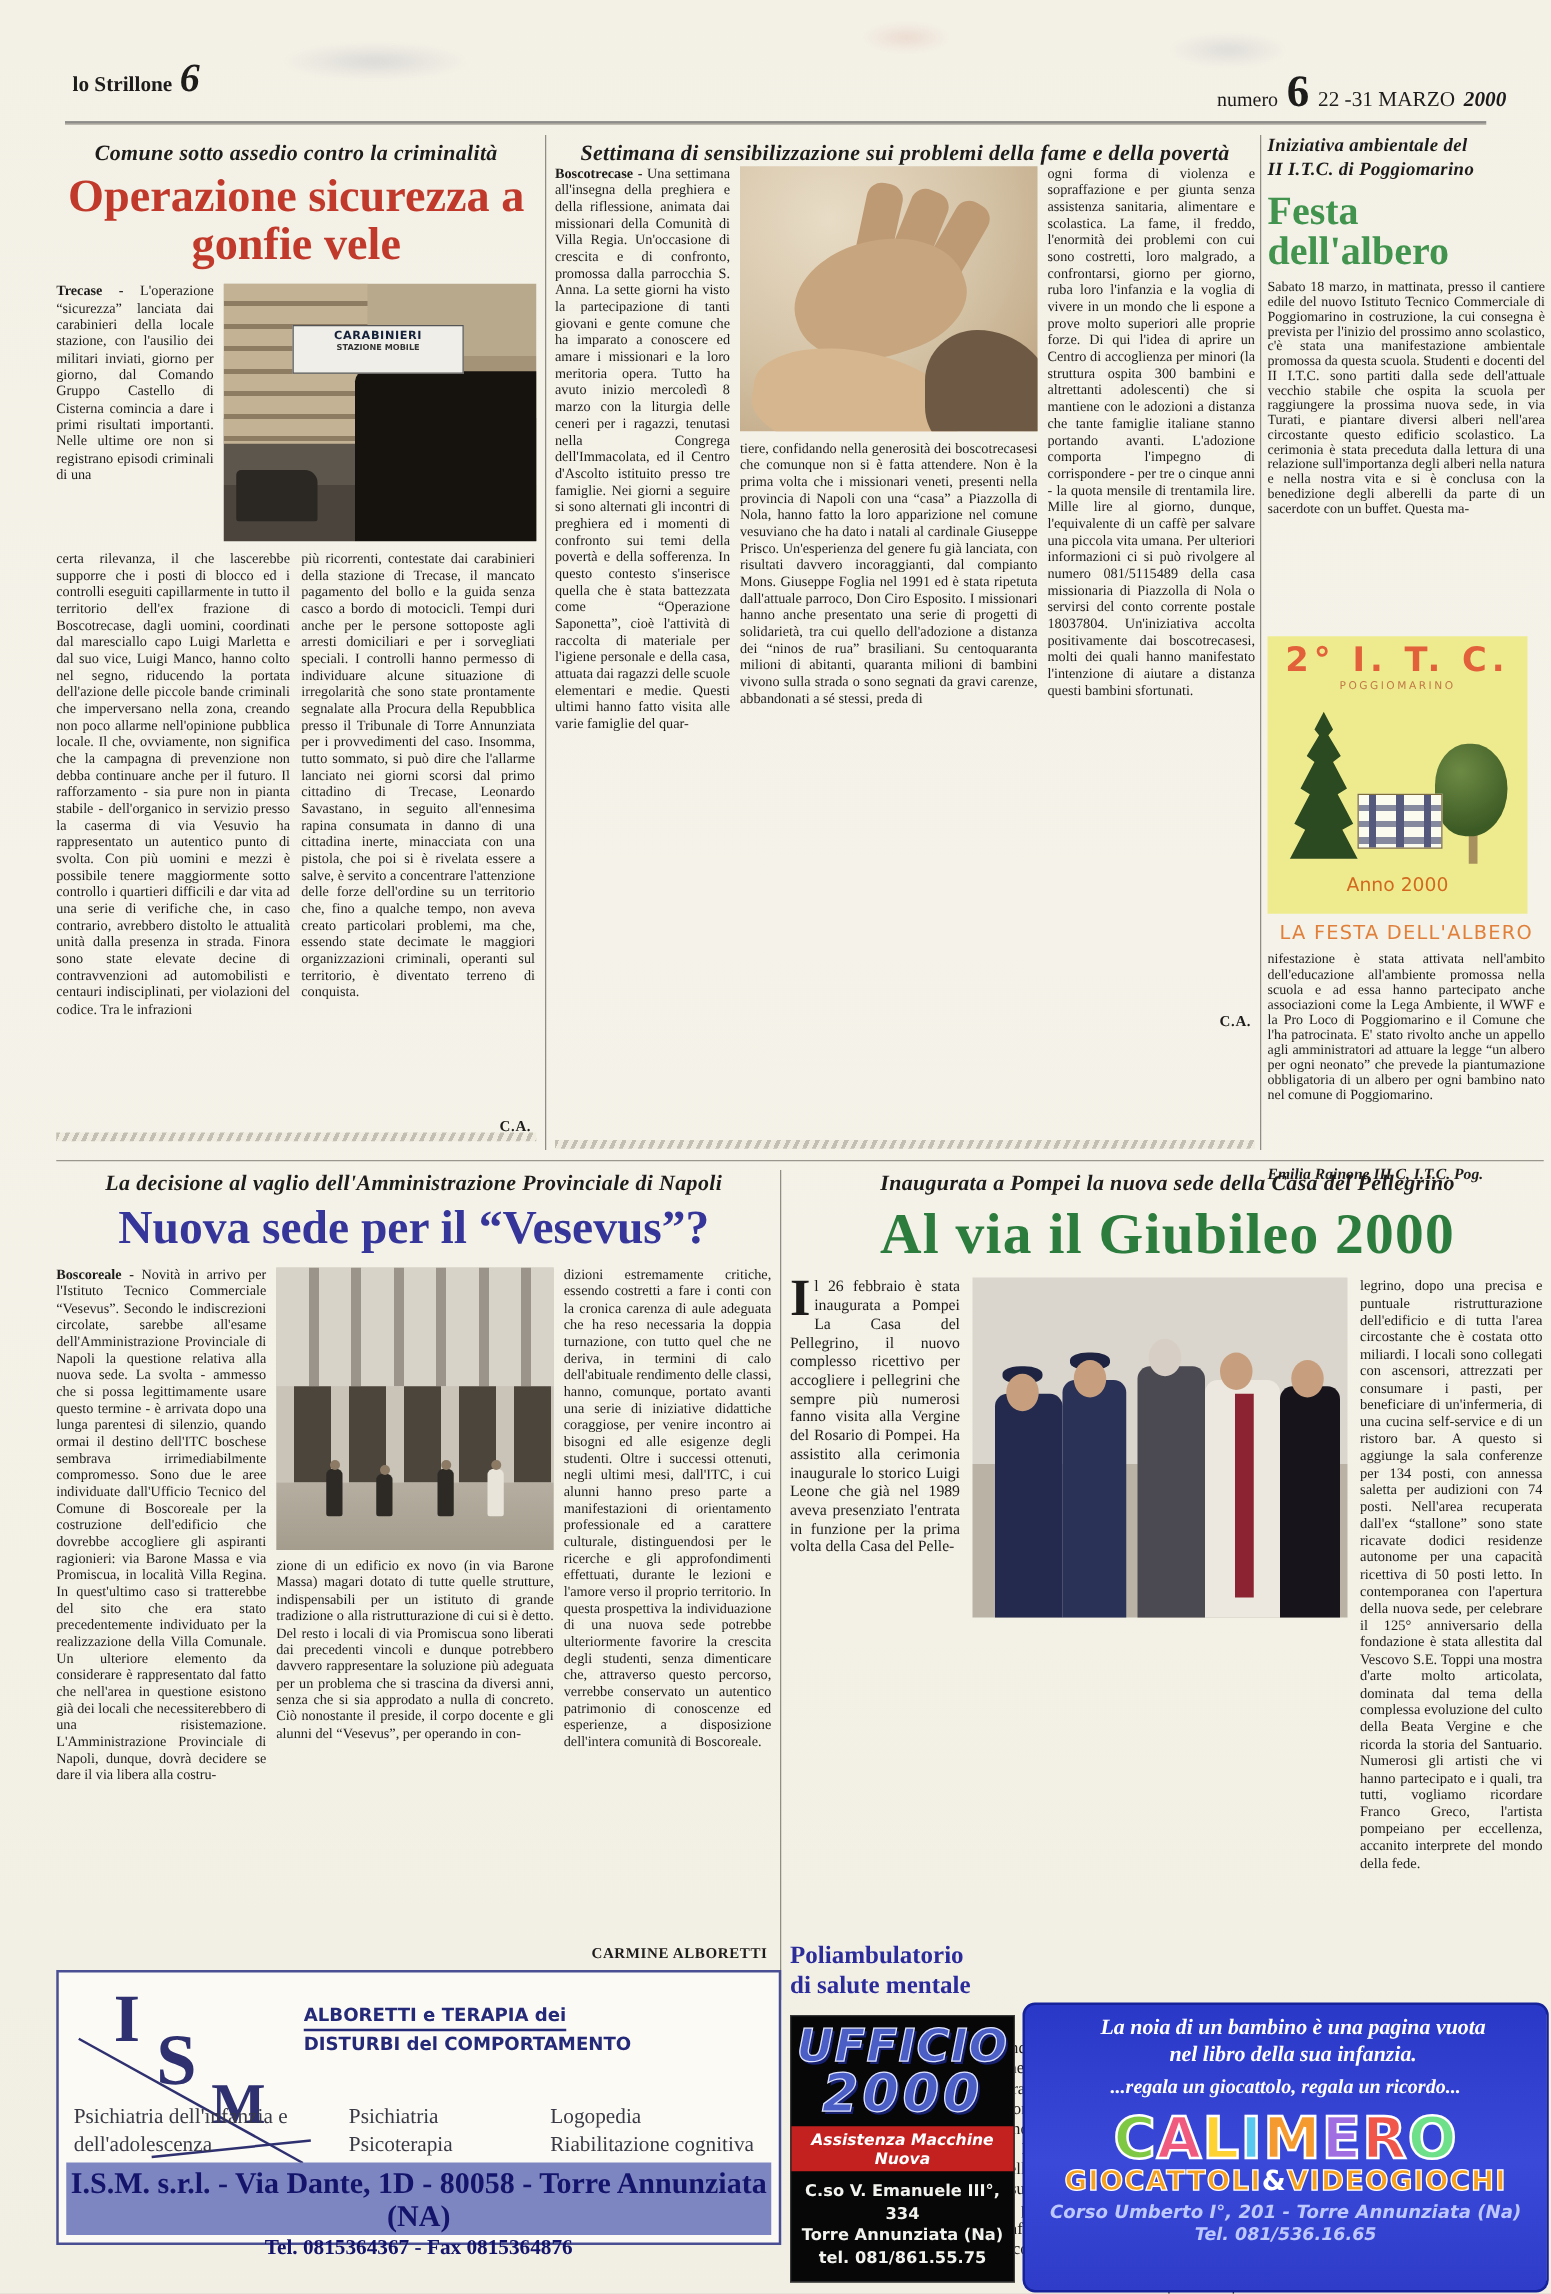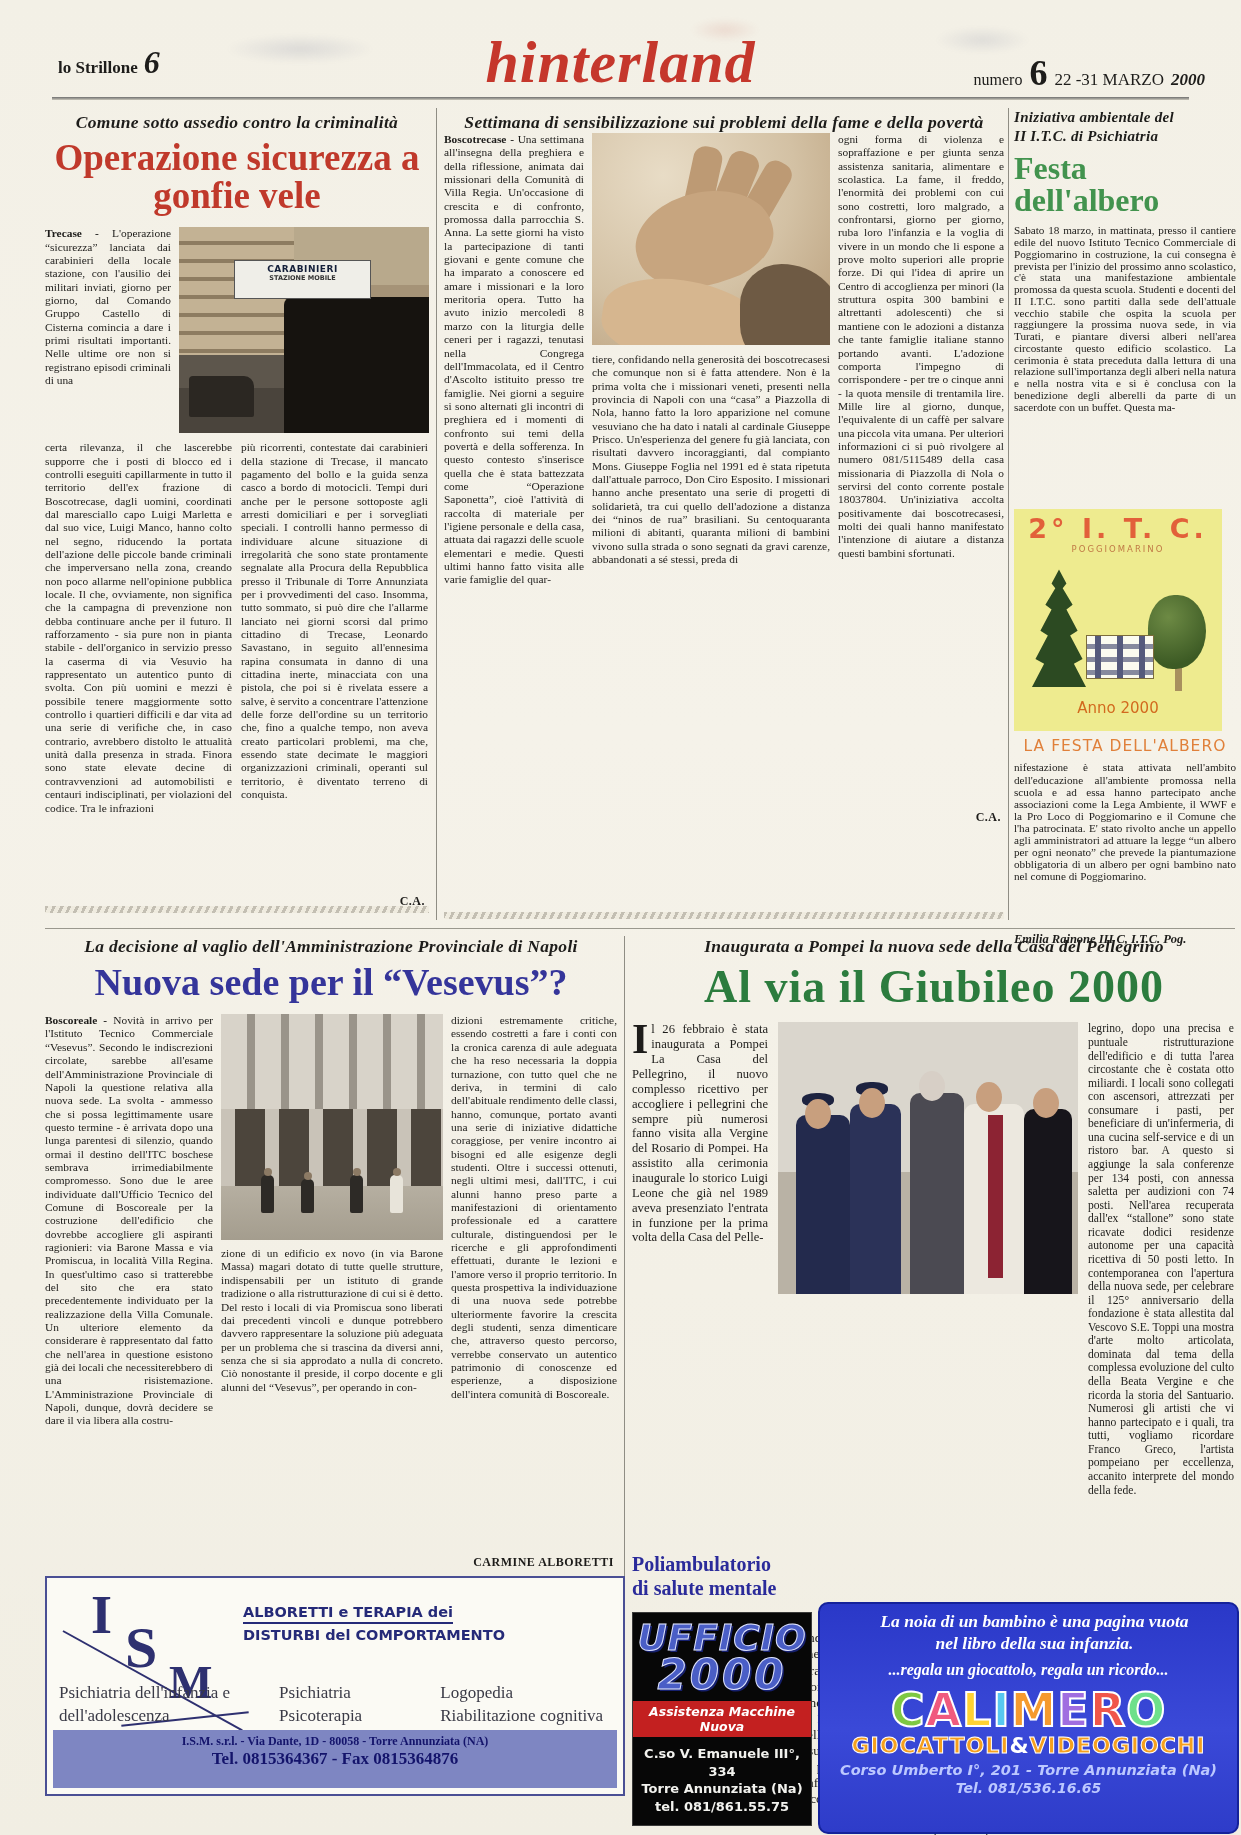--- a/index.html
+++ b/index.html
@@ -139,21 +139,21 @@
   .ism-lineA{position:absolute;left:0;top:46px;width:205px;height:2px;background:#2e3070;transform:rotate(29deg);transform-origin:left center;}
   .ism-lineB{position:absolute;left:58px;top:134px;width:128px;height:2px;background:#2e3070;transform:rotate(-6deg);}
   .ism-heads{position:absolute;left:196px;top:24px;color:#252a78;font-family:"DejaVu Sans",sans-serif;font-weight:bold;}
   .ism-h1{font-size:14.5px;border-bottom:2px solid #252a78;padding-bottom:2px;display:inline-block;}
   .ism-h2{font-size:14.5px;margin-top:3px;}
   .ism-services{position:absolute;left:12px;top:104px;right:10px;display:flex;gap:14px;font-size:17px;color:#3a3a46;}
   .ism-services .sc{line-height:1.35;}
   .ism-services .sc1{width:150px;} .ism-services .sc2{width:210px;} .ism-services .sc3{width:176px;}
   .ism-footer{position:absolute;left:6px;right:6px;bottom:6px;height:54px;background:#7e86c2;color:#14146b;
               text-align:center;font-weight:bold;padding-top:4px;}
-  .ism-f1{font-size:12px;} .ism-f2{font-size:17px;}
+  .ism-f1{font-size:24px;} .ism-f2{font-size:17px;}
   .ad-uff{left:632px;top:1612px;width:178px;height:212px;background:#070707;border:1px solid #3a3a3a;
           text-align:center;overflow:hidden;}
   .uff-w{font-family:"DejaVu Sans",sans-serif;font-style:italic;font-weight:bold;color:#4a5ec6;
          -webkit-text-stroke:1px #dfe4ff;text-shadow:2px 2px 0 #16206e;}
   .uff-1{font-size:36px;margin-top:4px;letter-spacing:1px;}
   .uff-2{font-size:42px;margin-top:-8px;letter-spacing:3px;}
   .uff-strip{margin-top:2px;background:#c32020;color:#fff;font-family:"DejaVu Sans",sans-serif;
              font-style:italic;font-weight:bold;font-size:12.5px;padding:3px 0;}
   .uff-addr{color:#f2f2ee;font-family:"DejaVu Sans",sans-serif;font-weight:bold;font-size:13px;line-height:1.35;margin-top:8px;}
   .ad-cal{left:818px;top:1602px;width:417px;height:228px;border-radius:10px;border:2px solid #15229a;
@@ -181,21 +181,20 @@
 <body>
 
 <div class="page">
 
   <div class="abs ghost g1"></div>
   <div class="abs ghost g2"></div>
   <div class="abs ghost g3"></div>
   <div class="abs mast-left">
     <span>lo Strillone</span><span class="pg">6</span>
   </div>
-  <div class="abs mast-title">hinterland</div>
   <div class="abs mast-right">
     <span class="lbl">numero</span>
     <span class="num">6</span>
     <span class="date">22 -31 MARZO</span>
     <span class="year">2000</span>
   </div>
   <div class="abs mast-rule"></div>
 
   <div class="abs vrule vr1"></div>
   <div class="abs vrule vr2"></div>
@@ -252,21 +251,21 @@
       <div class="colwrap mis-c3">
         <div class="bodytxt" style="height:656px;">ogni forma di violenza e sopraffazione e per giunta senza assistenza sanitaria, alimentare e scolastica. La fame, il freddo, l'enormità dei problemi con cui sono costretti, loro malgrado, a confrontarsi, giorno per giorno, ruba loro l'infanzia e la voglia di vivere in un mondo che li espone a prove molto superiori alle proprie forze. Di qui l'idea di aprire un Centro di accoglienza per minori (la struttura ospita 300 bambini e altrettanti adolescenti) che si mantiene con le adozioni a distanza che tante famiglie italiane stanno portando avanti. L'adozione comporta l'impegno di corrispondere - per tre o cinque anni - la quota mensile di trentamila lire. Mille lire al giorno, dunque, l'equivalente di un caffè per salvare una piccola vita umana. Per ulteriori informazioni ci si può rivolgere al numero 081/5115489 della casa missionaria di Piazzolla di Nola o servirsi del conto corrente postale 18037804. Un'iniziativa accolta positivamente dai boscotrecasesi, molti dei quali hanno manifestato l'intenzione di aiutare a distanza questi bambini sfortunati.</div>
         <div class="byline">C.A.</div>
       </div>
     </div>
   </section>
 
   <section class="abs art-festa">
     <div class="kicker">
       <div>Iniziativa ambientale del</div>
-      <div>II I.T.C. di Psichiatria</div>
+      <div>II I.T.C. di Poggiomarino</div>
     </div>
     <h1 class="headline">Festa dell'albero</h1>
     <div class="bodytxt festa-t1">Sabato 18 marzo, in mattinata, presso il cantiere edile del nuovo Istituto Tecnico Commerciale di Poggiomarino in costruzione, la cui consegna è prevista per l'inizio del prossimo anno scolastico, c'è stata una manifestazione ambientale promossa da questa scuola. Studenti e docenti del II I.T.C. sono partiti dalla sede dell'attuale vecchio stabile che ospita la scuola per raggiungere la prossima nuova sede, in via Turati, e piantare diversi alberi nell'area circostante questo edificio scolastico. La cerimonia è stata preceduta dalla lettura di una relazione sull'importanza degli alberi nella natura e nella nostra vita e si è conclusa con la benedizione degli alberelli da parte di un sacerdote con un buffet. Questa ma-</div>
     <div class="itc-box">
       <div class="itc-title">2° I. T. C.</div>
       <div class="itc-sub">POGGIOMARINO</div>
       <div class="itc-cypress"></div>
       <div class="itc-trunk"></div>
       <div class="itc-tree"></div>
       <div class="itc-bldg"></div>

